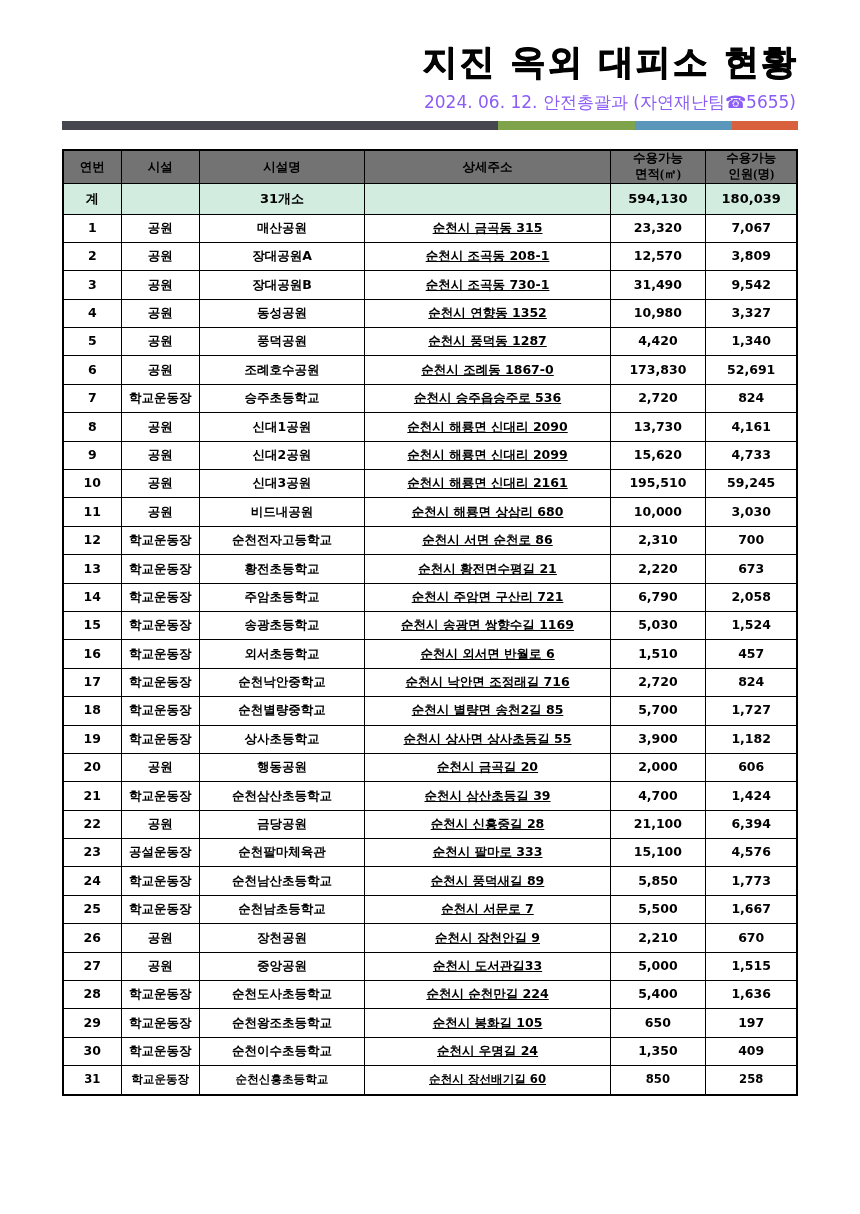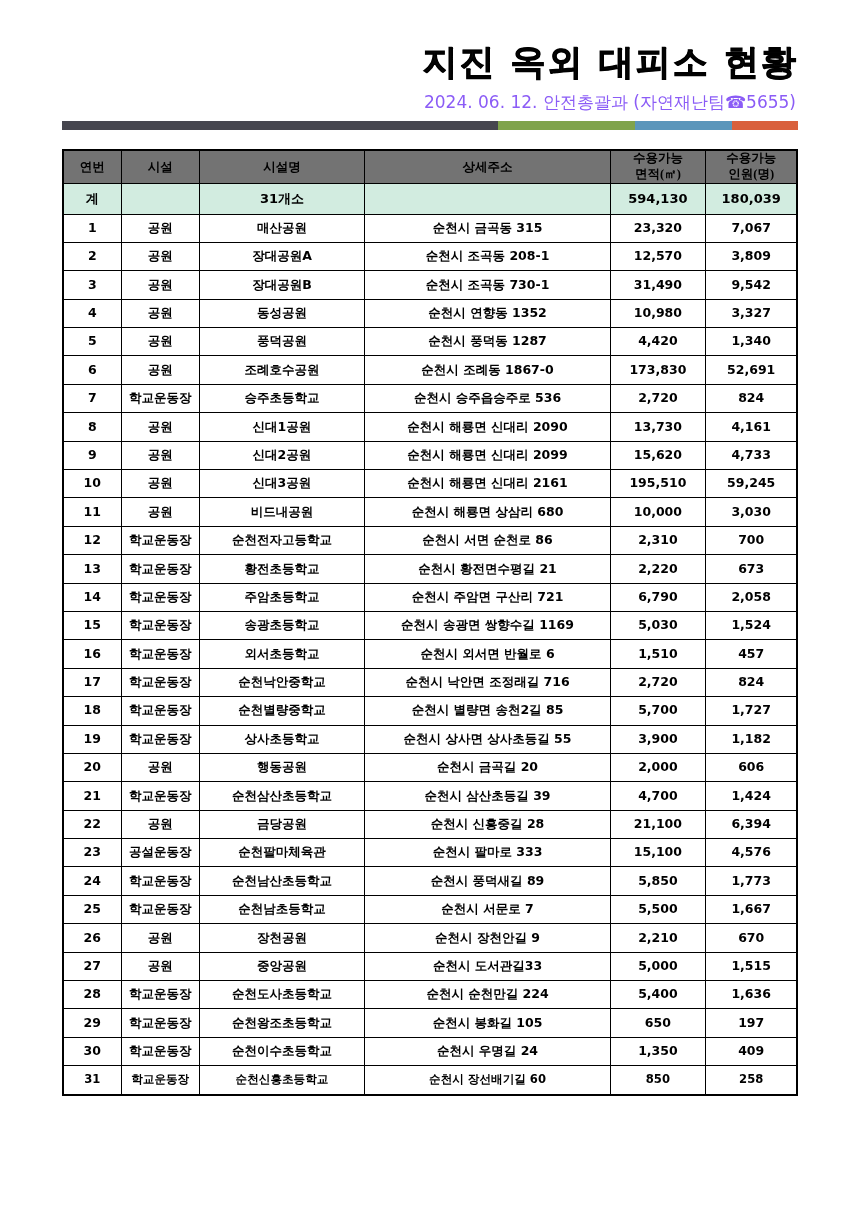--- a/index.html
+++ b/index.html
@@ -107,21 +107,21 @@
   col.c-type   { width: 70px; }
   col.c-name   { width: 148px; }
   col.c-addr   { width: 220px; }
   col.c-area   { width: 85px; }
   col.c-cap    { width: 82px; }
   col.c-tel    { width: 0; }
 
   td.col-no   { font-size: 13px; font-weight: 400; }
   td.col-type { font-size: 12.2px; }
   td.col-name { font-size: 12.8px; }
-  td.col-addr { font-size: 12.8px; }
+  td.col-addr { font-size: 12.8px; text-decoration: underline; }
   td.col-area { font-size: 12.8px; }
   td.col-cap  { font-size: 12.8px; }
   td.col-tel  { font-size: 12.6px; letter-spacing: -0.2px; }
 </style>
 </head>
 <body>
 
 <div class="page">
 
   <h1 class="doc-title">지진 옥외 대피소 현황</h1>

